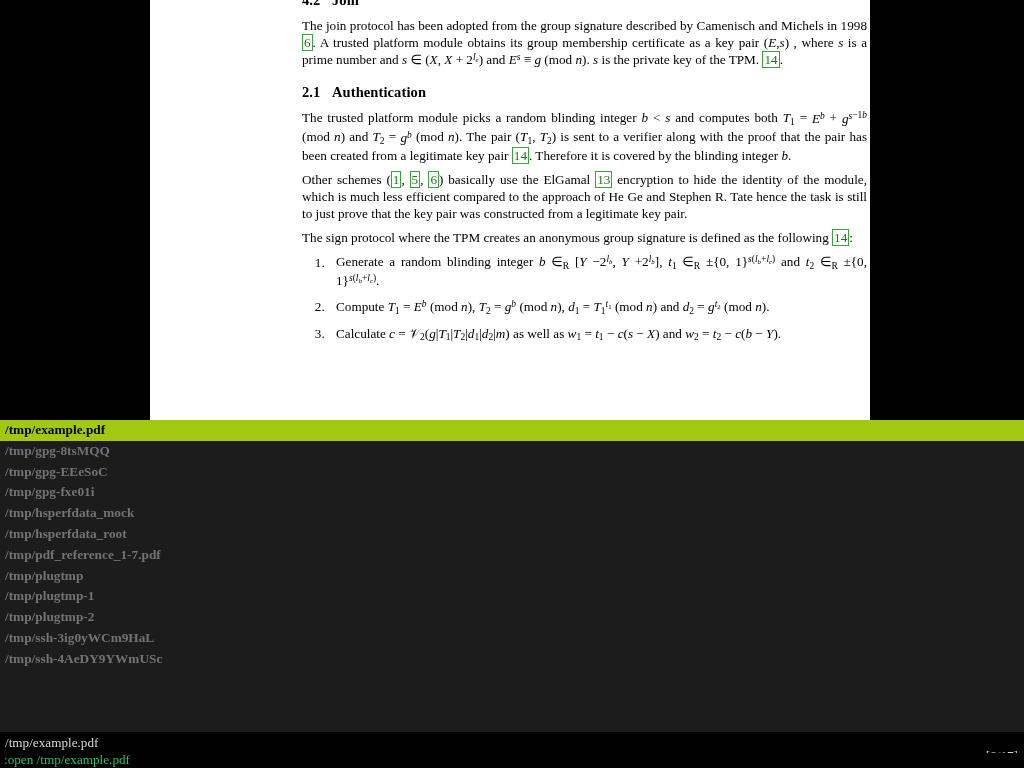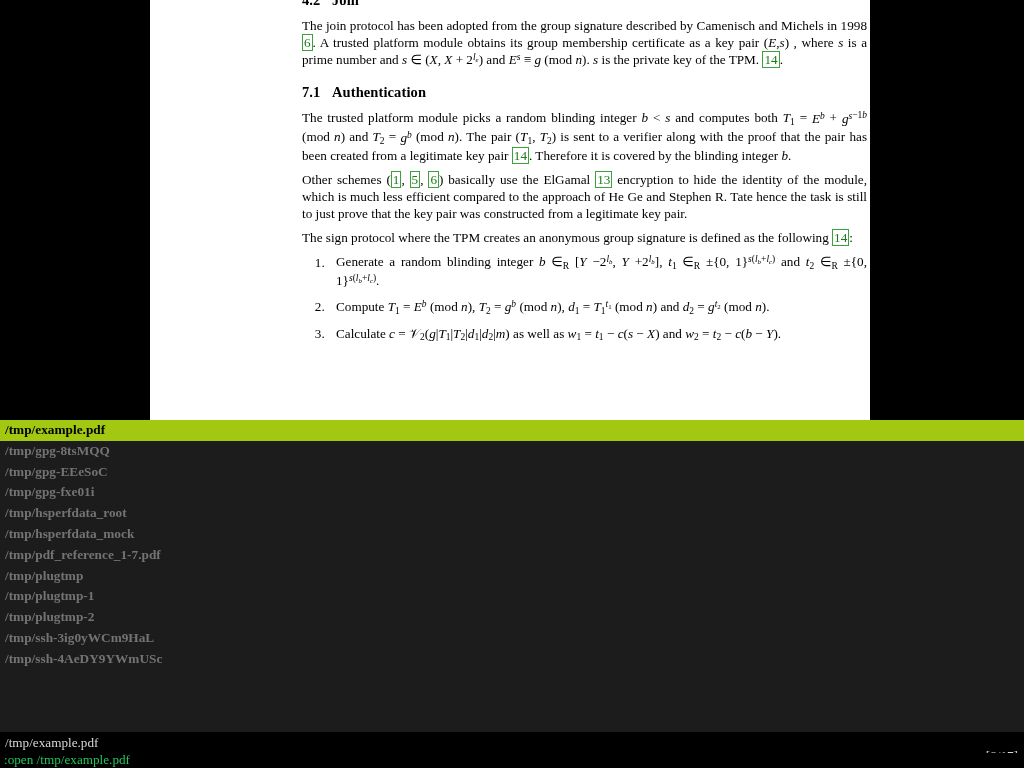--- a/index.html
+++ b/index.html
@@ -166,21 +166,21 @@
     <div id="doc-page">
       <div class="doc-inner">
 
         <div class="sec-head topcut">
           <span class="num">4.2</span><span>Join</span>
         </div>
 
         <p class="para">The join protocol has been adopted from the group signature described by Camenisch and Michels in 1998 <span class="lnk">6</span>. A trusted platform module obtains its group membership certificate as a key pair (<i>E</i>,<i>s</i>) , where <i>s</i> is a prime number and <i>s</i> ∈ (<i>X</i>, <i>X</i> + 2<span class="sup"><i>l<span class="sub">e</span></i></span>) and <i>E<span class="sup">s</span></i> ≡ <i>g</i> (mod <i>n</i>). <i>s</i> is the private key of the TPM. <span class="lnk">14</span>.</p>
 
         <div class="sec-head" style="margin-top:16px;">
-          <span class="num">7.1</span><span>Authentication</span>
+          <span class="num">2.1</span><span>Authentication</span>
         </div>
 
         <p class="para">The trusted platform module picks a random blinding integer <i>b</i> &lt; <i>s</i> and computes both <i>T</i><span class="sub">1</span> = <i>E<span class="sup">b</span></i> + <i>g<span class="sup">s</span></i><span class="sup">−1<i>b</i></span> (mod <i>n</i>) and <i>T</i><span class="sub">2</span> = <i>g<span class="sup">b</span></i> (mod <i>n</i>). The pair (<i>T</i><span class="sub">1</span>, <i>T</i><span class="sub">2</span>) is sent to a verifier along with the proof that the pair has been created from a legitimate key pair <span class="lnk">14</span>. Therefore it is covered by the blinding integer <i>b</i>.</p>
 
         <p class="para">Other schemes (<span class="lnk">1</span>, <span class="lnk">5</span>, <span class="lnk">6</span>) basically use the ElGamal <span class="lnk">13</span> encryption to hide the identity of the module, which is much less efficient compared to the approach of He Ge and Stephen R. Tate hence the task is still to just prove that the key pair was constructed from a legitimate key pair.</p>
 
         <p class="para">The sign protocol where the TPM creates an anonymous group signature is defined as the following <span class="lnk">14</span>:</p>
 
         <ol class="enumlist">
           <li>Generate a random blinding integer <i>b</i> ∈<span class="sub">R</span> [<i>Y</i> −2<span class="sup"><i>l<span class="sub">b</span></i></span>, <i>Y</i> +2<span class="sup"><i>l<span class="sub">b</span></i></span>], <i>t</i><span class="sub">1</span> ∈<span class="sub">R</span> ±{0, 1}<span class="sup"><i>s</i>(<i>l<span class="sub">b</span></i>+<i>l<span class="sub">c</span></i>)</span> and <i>t</i><span class="sub">2</span> ∈<span class="sub">R</span> ±{0, 1}<span class="sup"><i>s</i>(<i>l<span class="sub">b</span></i>+<i>l<span class="sub">c</span></i>)</span>.</li>
@@ -190,22 +190,22 @@
 
       </div>
     </div>
   </div>
 
   <div id="filelist">
     <div class="file-row selected">/tmp/example.pdf</div>
     <div class="file-row">/tmp/gpg-8tsMQQ</div>
     <div class="file-row">/tmp/gpg-EEeSoC</div>
     <div class="file-row">/tmp/gpg-fxe01i</div>
+    <div class="file-row">/tmp/hsperfdata_mock</div>
     <div class="file-row">/tmp/hsperfdata_root</div>
-    <div class="file-row">/tmp/hsperfdata_mock</div>
     <div class="file-row">/tmp/pdf_reference_1-7.pdf</div>
     <div class="file-row">/tmp/plugtmp</div>
     <div class="file-row">/tmp/plugtmp-1</div>
     <div class="file-row">/tmp/plugtmp-2</div>
     <div class="file-row">/tmp/ssh-3ig0yWCm9HaL</div>
     <div class="file-row">/tmp/ssh-4AeDY9YWmUSc</div>
   </div>
 
   <div id="statusbar">
     <span id="status-path">/tmp/example.pdf</span>

